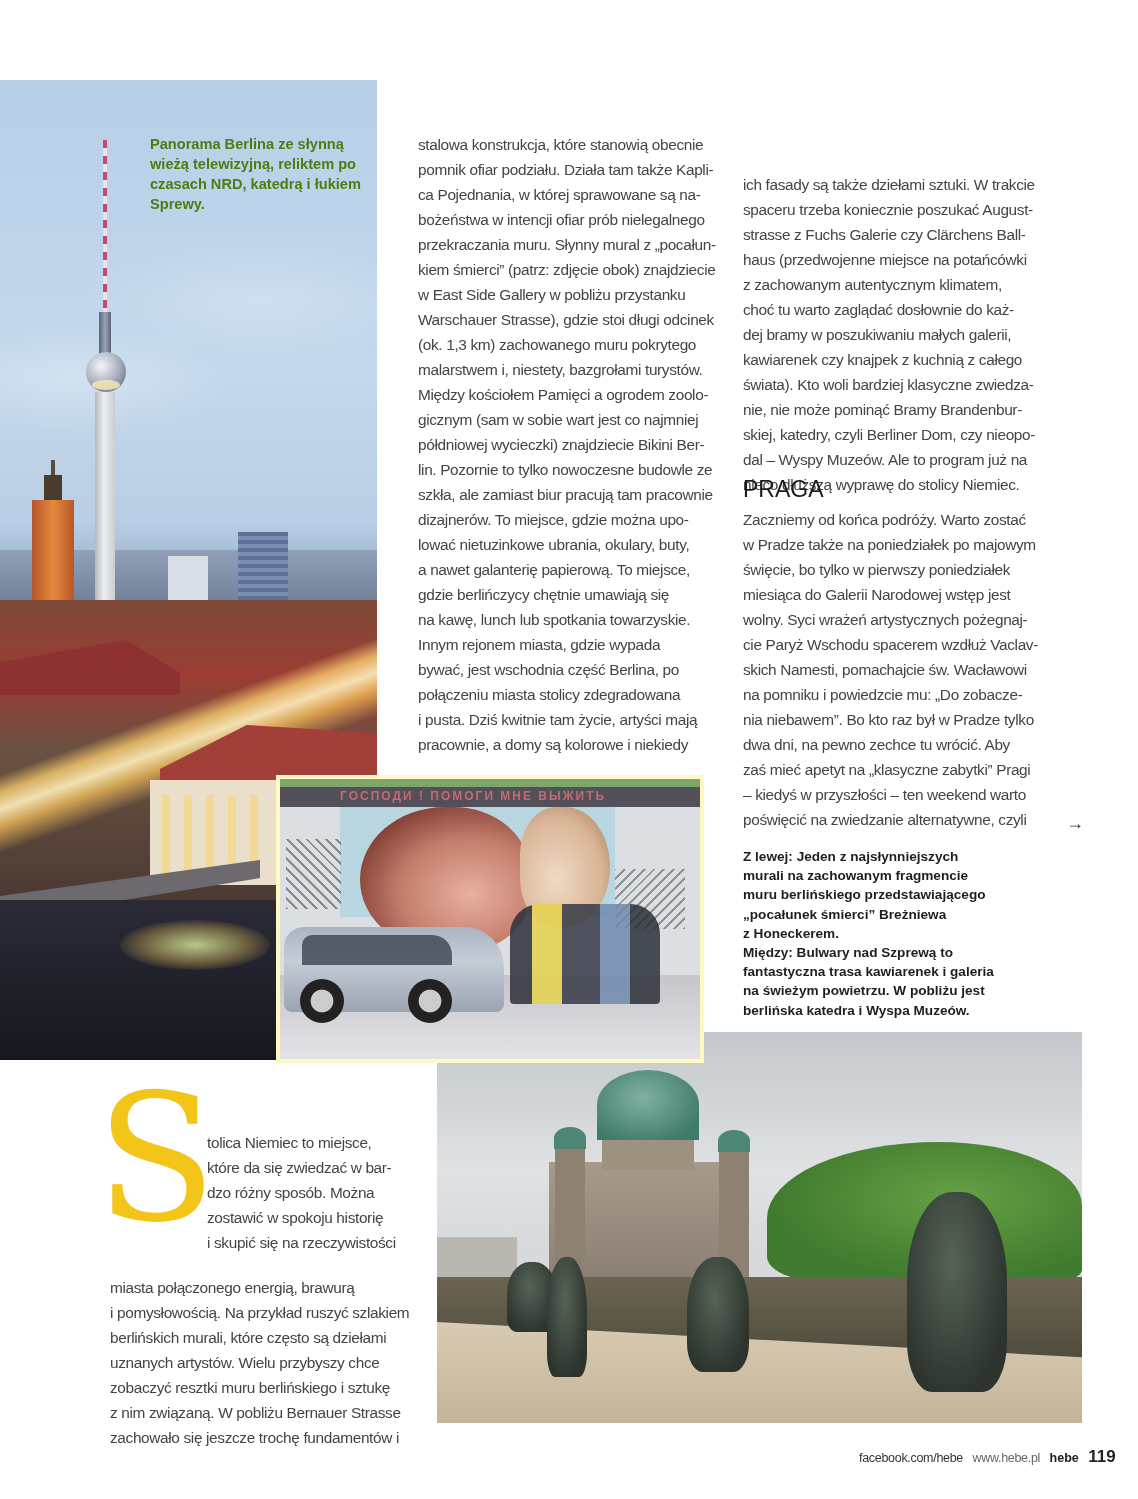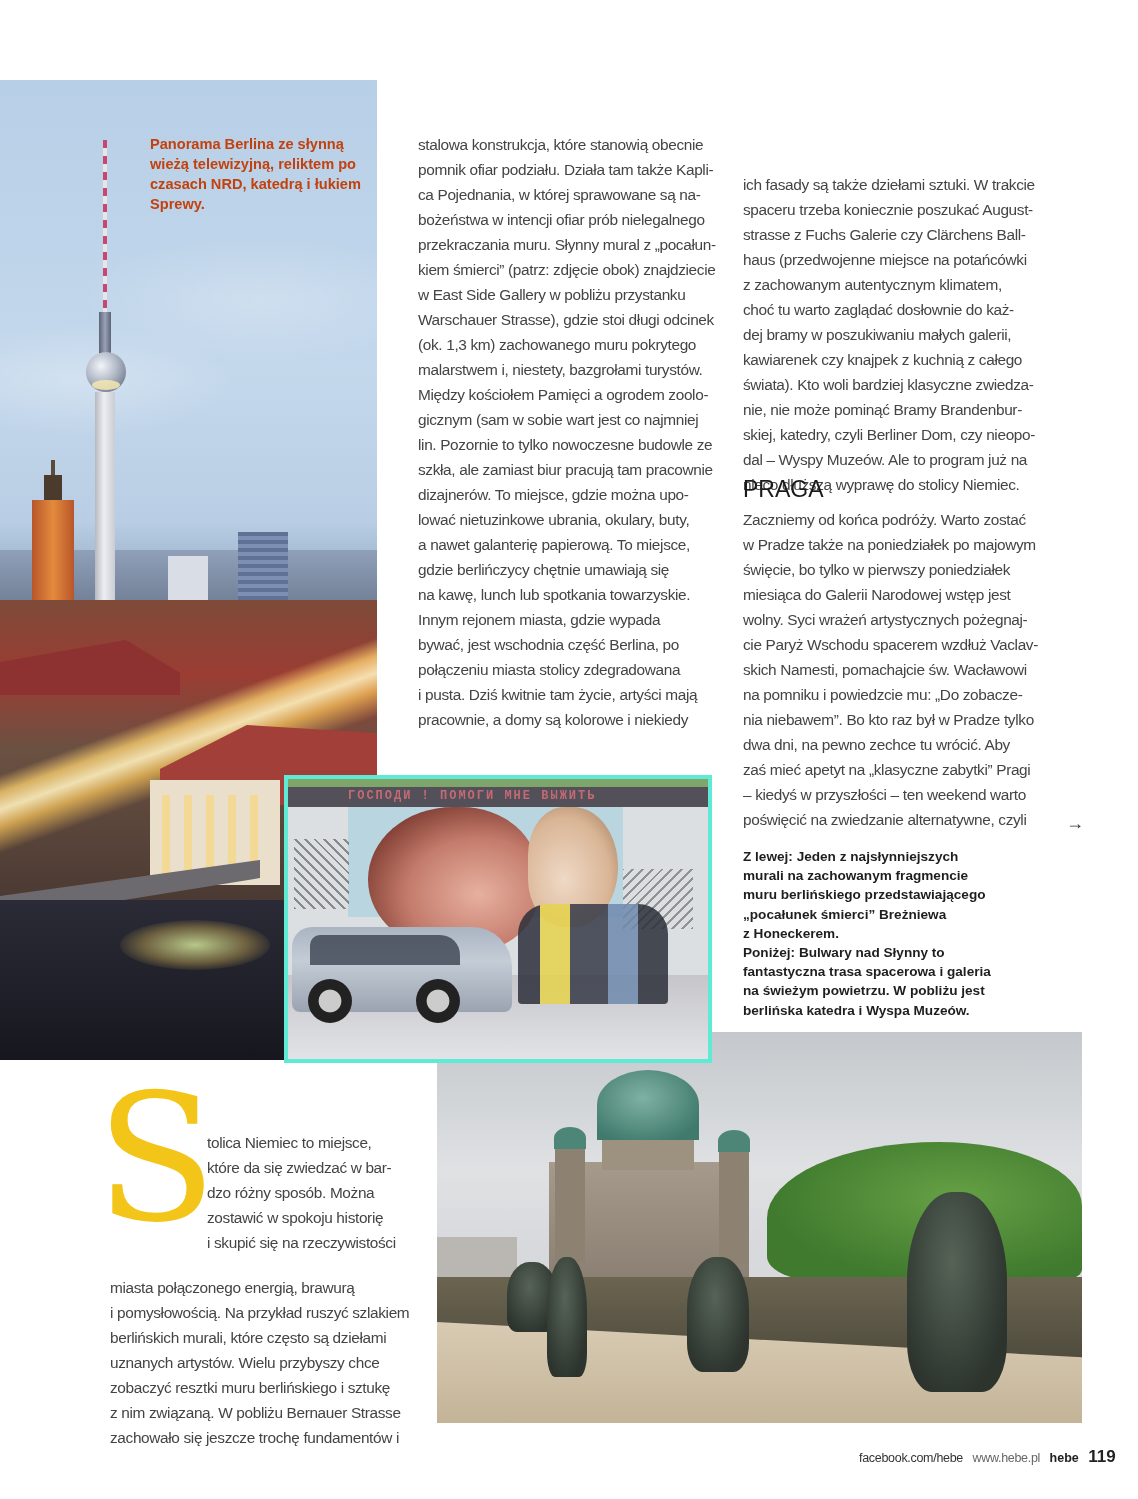--- a/index.html
+++ b/index.html
@@ -60,21 +60,21 @@
     opacity:0.8; }
   .bridge { left:0; top:780px; width:260px; height:60px; background:#6c6a6f;
     clip-path: polygon(0 60%, 100% 0, 100% 30%, 0 100%); }
   .river { position:absolute; left:0; top:820px; width:100%; height:160px;
     background: linear-gradient(180deg,#2a2b36,#16171e); }
   .river-glow { position:absolute; left:120px; top:840px; width:150px; height:50px; border-radius:50%;
     background: radial-gradient(ellipse at center, rgba(220,240,160,0.8), rgba(240,200,90,0.35) 50%, transparent 75%); }
 
   .caption-berlin {
     left: 150px; top: 134px; width: 225px;
-    font-weight: 700; font-size: 14.6px; line-height: 20px; color: #c2410c;
+    font-weight: 700; font-size: 14.6px; line-height: 20px; color: #4d7c0f;
   }
 
   
   .col {
     font-size: 15.4px; line-height: 25px; color: #444;
     letter-spacing: -0.35px;
   }
   .col .line { display:block; white-space: nowrap; }
   #col-middle { left: 418px; top: 132px; width: 300px; }
   #col-right { left: 743px; top: 132px; width: 305px; margin-top: 40px; }
@@ -84,22 +84,22 @@
   }
   .next-arrow { left: 1066px; top: 813px; font-size: 18px; color: #333; }
 
   .caption-right {
     left: 743px; top: 847px; width: 290px;
     font-weight: 700; font-size: 13.6px; line-height: 19.2px; color: #1e1e1e;
   }
 
   
   #photo-mural {
-    left: 284px; top: 775px; width: 428px; height: 288px;
-    background: #5eead4; box-sizing: border-box; padding: 4px; font-family: Liberation Mono, monospace;
+    left: 276px; top: 775px; width: 428px; height: 288px;
+    background: #fef9c3; box-sizing: border-box; padding: 4px;
   }
   #photo-mural .inner { position: relative; width: 100%; height: 100%; overflow: hidden;
     background: linear-gradient(180deg,#7fa66a 0%,#7fa66a 3%,#53505a 3%,#53505a 10%,#dcdfe2 10%,#dcdfe2 70%,#c6c6ca 70%,#e2e3e6 100%); }
   .mural-title { position:absolute; left:60px; top:10px; font-size:12px; font-weight:700; color:#c46a74; letter-spacing:2px; }
   .mural-face-l { position:absolute; left:80px; top:28px; width:170px; height:145px; border-radius: 50% 45% 40% 50%;
     background: radial-gradient(ellipse at 65% 60%, #e7b0a0 0%, #c47c6c 45%, #7e3b31 80%); }
   .mural-face-r { position:absolute; left:240px; top:28px; width:90px; height:120px; border-radius: 40% 50% 50% 40%;
     background: radial-gradient(ellipse at 40% 60%, #efd9c5 0%, #d9b596 60%, #a88466 90%); }
   .mural-sky { position:absolute; left:60px; top:28px; width:275px; height:110px; background:#b9d6e0; z-index:0; }
   .mural-graffiti { position:absolute; left:6px; top:60px; width:55px; height:70px;
@@ -190,20 +190,21 @@
   <span class="line">ca Pojednania, w której sprawowane są na-</span>
   <span class="line">bożeństwa w intencji ofiar prób nielegalnego</span>
   <span class="line">przekraczania muru. Słynny mural  z „pocałun-</span>
   <span class="line">kiem śmierci” (patrz: zdjęcie obok) znajdziecie</span>
   <span class="line">w East Side Gallery w pobliżu przystanku</span>
   <span class="line">Warschauer Strasse), gdzie stoi długi odcinek</span>
   <span class="line">(ok. 1,3 km) zachowanego muru pokrytego</span>
   <span class="line">malarstwem i, niestety, bazgrołami turystów.</span>
   <span class="line">Między kościołem Pamięci a ogrodem zoolo-</span>
   <span class="line">gicznym (sam w sobie wart jest co najmniej</span>
+  <span class="line">półdniowej wycieczki) znajdziecie Bikini Ber-</span>
   <span class="line">lin. Pozornie to tylko nowoczesne budowle ze</span>
   <span class="line">szkła, ale zamiast biur pracują tam pracownie</span>
   <span class="line">dizajnerów. To miejsce, gdzie można upo-</span>
   <span class="line">lować nietuzinkowe ubrania, okulary, buty,</span>
   <span class="line">a nawet galanterię papierową. To miejsce,</span>
   <span class="line">gdzie berlińczycy chętnie umawiają się</span>
   <span class="line">na kawę, lunch lub spotkania towarzyskie.</span>
   <span class="line">Innym rejonem miasta, gdzie wypada</span>
   <span class="line">bywać, jest wschodnia część Berlina, po</span>
   <span class="line">połączeniu miasta stolicy zdegradowana</span>
@@ -246,22 +247,22 @@
 </div>
 
 <div class="abs next-arrow">→</div>
 
 <div class="abs caption-right">
   <span class="line" style="display:block">Z lewej: Jeden z najsłynniejszych</span>
   <span class="line" style="display:block">murali na zachowanym fragmencie</span>
   <span class="line" style="display:block">muru berlińskiego przedstawiającego</span>
   <span class="line" style="display:block">„pocałunek śmierci” Breżniewa</span>
   <span class="line" style="display:block">z Honeckerem.</span>
-  <span class="line" style="display:block">Poniżej: Bulwary nad Słynny to</span>
-  <span class="line" style="display:block">fantastyczna trasa spacerowa i galeria</span>
+  <span class="line" style="display:block">Między: Bulwary nad Szprewą to</span>
+  <span class="line" style="display:block">fantastyczna trasa kawiarenek i galeria</span>
   <span class="line" style="display:block">na świeżym powietrzu. W pobliżu jest</span>
   <span class="line" style="display:block">berlińska katedra i Wyspa Muzeów.</span>
 </div>
 
 <div id="photo-cathedral" class="abs" title="Berliner Dom i rzeźby nad Szprewą">
   <div class="far-bldg"></div>
   <div class="trees"></div>
   <div class="cath-body"></div>
   <div class="cath-drum"></div>
   <div class="cath-dome"></div>

